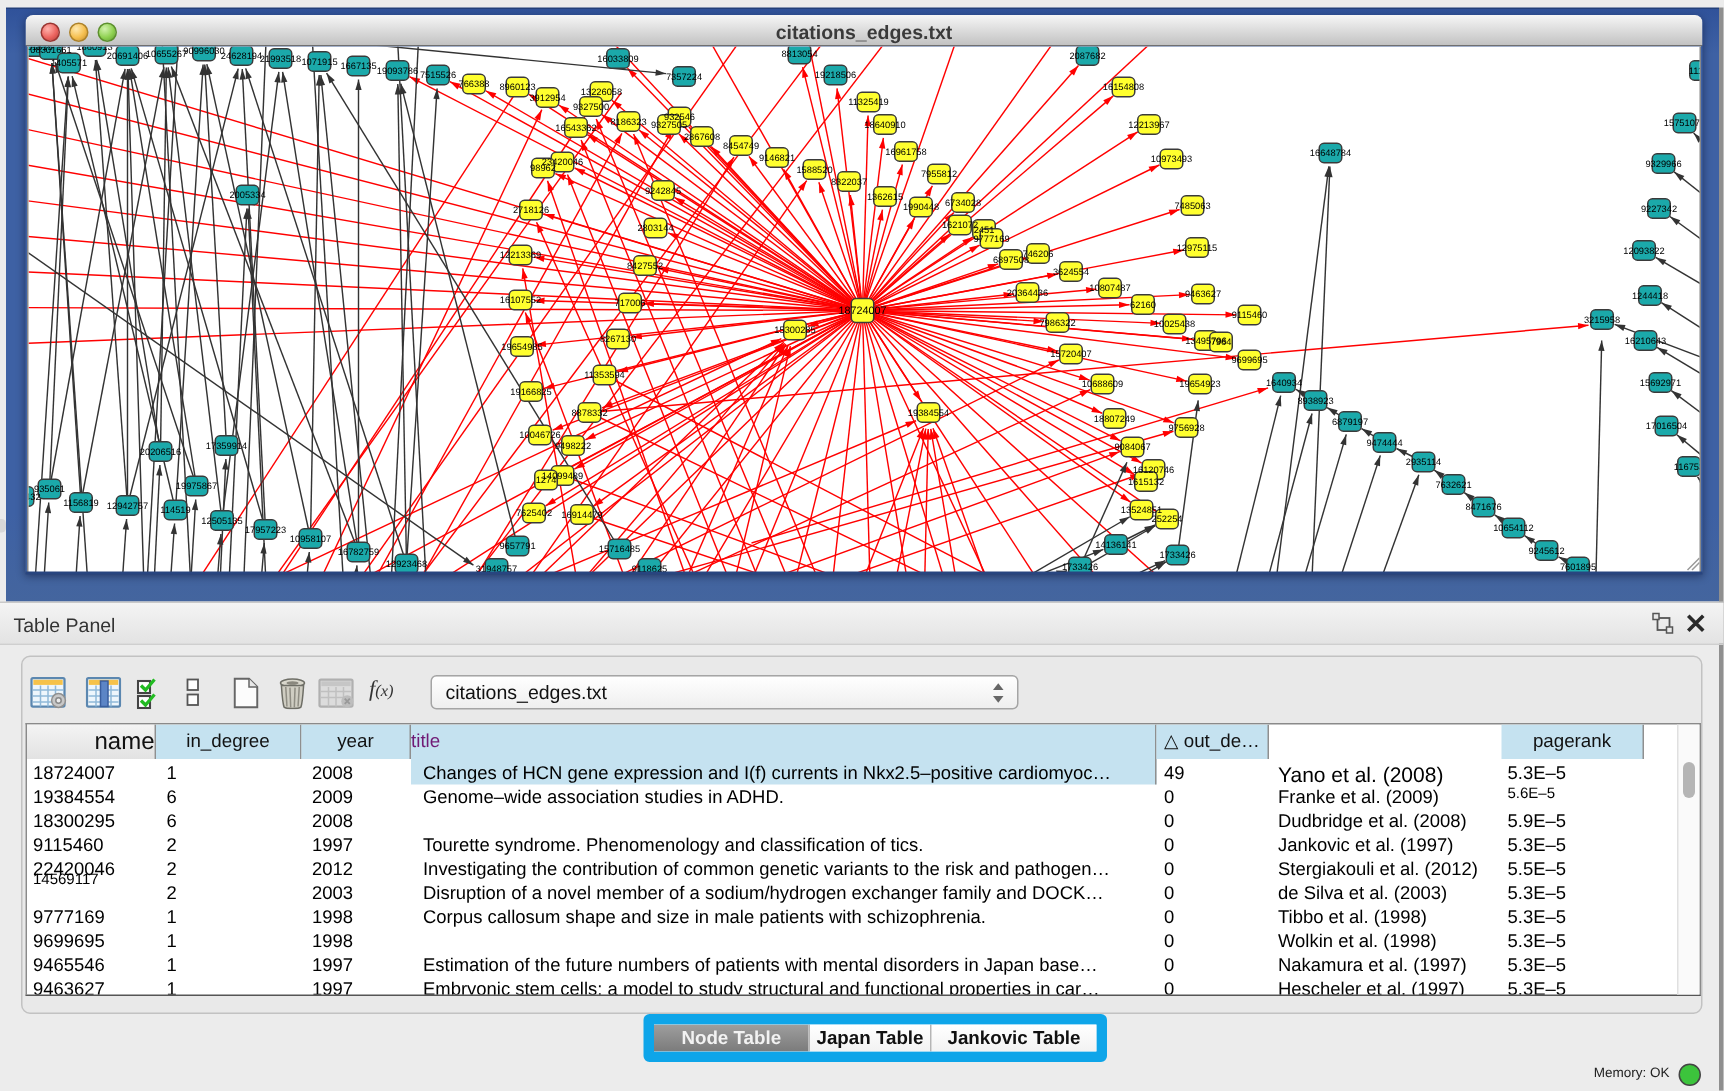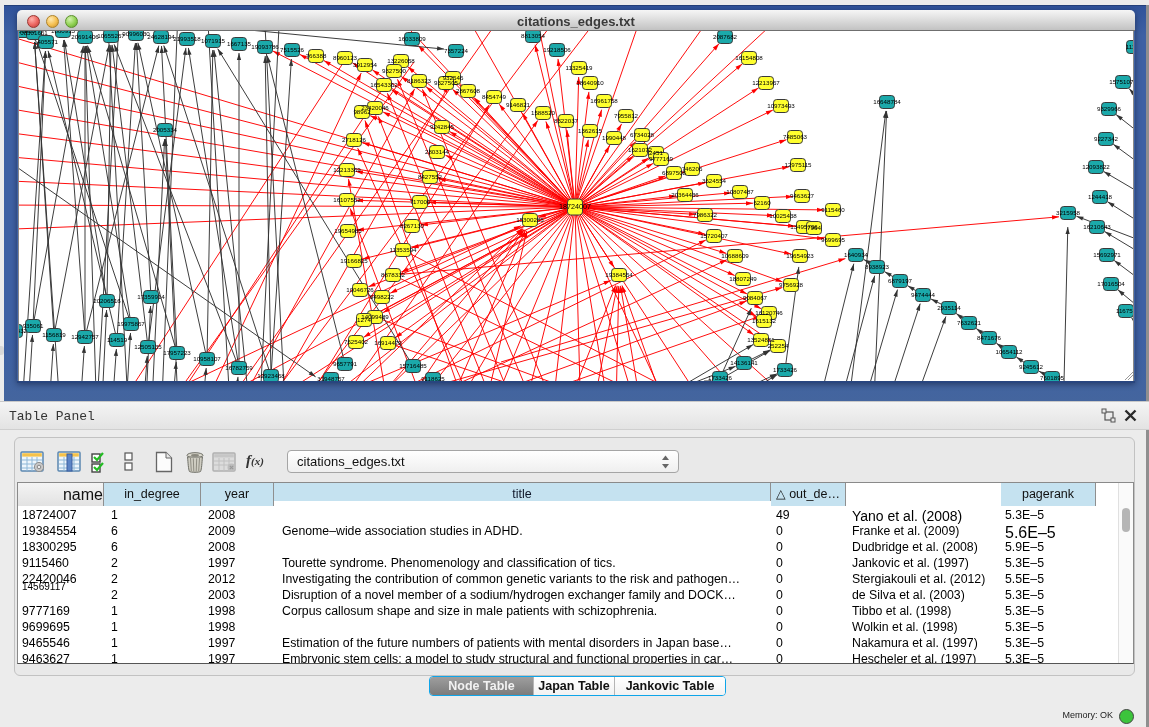--- a/index.html
+++ b/index.html
@@ -14,28 +14,28 @@
   border-bottom:1px solid #6f6f6f; box-sizing:border-box; }
 .tl { position:absolute; top:14.5px; width:11px; height:11px; border-radius:50%; }
 .title { position:absolute; top:4px; left:0; width:1118px; text-align:center;
   font-size:13px; font-weight:bold; color:#3a3a3a; }
 .canvas { position:absolute; left:1px; top:21px; width:1116px; height:351px;
   background:#fff; overflow:hidden; border-left:1px solid #888; border-right:1px solid #888;
   box-sizing:border-box; }
 .winbottom { position:absolute; left:17px; top:381px; width:1118px; height:2px; background:#28457f; }
 .tph { position:absolute; left:0; top:401px; width:1149px; height:29px;
   background:linear-gradient(#f4f4f4,#e3e3e3); border-top:1px solid #c9c9c9;
-  border-bottom:1px solid #cfcfcf; box-sizing:border-box;font-family:Liberation Mono, monospace; }
+  border-bottom:1px solid #cfcfcf; box-sizing:border-box; }
 .panel { position:absolute; left:14px; top:437px; width:1121px; height:239px;
   background:#e9e9e9; border:1px solid #c2c2c2; border-radius:6px; box-sizing:border-box; }
 .dd { position:absolute; left:287px; top:450px; width:392px; height:23px;
   background:linear-gradient(#ffffff,#efefef); border:1px solid #a5a5a5; border-radius:4px;
   box-sizing:border-box; font-size:13px; color:#111; line-height:21px; padding-left:9px; }
 .tabs { position:absolute; left:429px; top:676px; height:18px; display:flex;
-  border:1px solid #0ea5e9; border-radius:4px; overflow:hidden; background:#fff; }
+  border:7px solid #0ea5e9; border-radius:4px; overflow:hidden; background:#fff; }
 .tabs div { font-size:12.5px; line-height:18px; text-align:center; font-weight:bold; }
 .statusbar { position:absolute; right:36px; top:710px; font-size:9px; color:#222; }
 </style></head><body>
 <div class="desktop"></div>
 <div class="rightstrip"></div>
 <div class="window">
   <div class="titlebar">
     <div class="tl" style="left:10px;top:5px;background:radial-gradient(circle at 35% 30%,#ffb2ac,#ec6560 55%,#b13b37);border:0.5px solid #9a3531"></div>
     <div class="tl" style="left:29px;top:5px;background:radial-gradient(circle at 35% 30%,#ffe9b0,#f5bf4f 55%,#c08a2e);border:0.5px solid #ad8229"></div>
     <div class="tl" style="left:48px;top:5px;background:radial-gradient(circle at 35% 30%,#d2f2ae,#8fd151 55%,#5d9a2f);border:0.5px solid #5c8f2d"></div>
@@ -834,47 +834,48 @@
 <g stroke="#c0c0c0" stroke-width="1">
       <line x1="2" y1="9" x2="22" y2="9"></line>
       <line x1="2" y1="13" x2="22" y2="13"></line>
       <line x1="7" y1="6" x2="7" y2="19"></line>
       <line x1="12" y1="6" x2="12" y2="19"></line>
       <line x1="17" y1="6" x2="17" y2="19"></line>
     </g>
 <circle cx="19.5" cy="15.5" r="4" fill="#bdbdbd"></circle>
     <path d="M17.8 13.8 L21.2 17.2 M21.2 13.8 L17.8 17.2" stroke="#999" stroke-width="1.2"></path>
   </svg>
-<div style="position:absolute;left:246px;top:452px;font-family:'Liberation Serif',serif;font-style:italic;font-weight:bold;font-size:15px;color:#333">f<span style="font-size:11px">(x)</span></div>
+<div style="position:absolute;left:246px;top:452px;font-family:'Liberation Serif',serif;font-style:italic;font-weight:normal;font-size:15px;color:#333">f<span style="font-size:11px">(x)</span></div>
 <div class="dd">citations_edges.txt
   <svg style="position:absolute;right:8px;top:4px" width="9" height="14">
     <path d="M4.5 0.5 L8 5 L1 5 Z" fill="#666"></path>
       <path d="M4.5 13.5 L8 9 L1 9 Z" fill="#666"></path>
   </svg>
 </div>
 <div style="position:absolute;left:17px;top:482px;width:1117px;height:182px;background:#fff;border:1px solid #8a8a8a;border-bottom:1px solid #555;box-sizing:border-box;overflow:hidden">
     <div style="position:absolute;left:0px;top:0;width:86px;height:23px;background:linear-gradient(#f4f4f4,#e2e2e2);border-right:1px solid #8f8f8f;box-sizing:border-box;text-align:right;line-height:23px;font-size:16px;color:#111">name</div>
     <div style="position:absolute;left:86px;top:0;width:97px;height:23px;background:#c5e2f0;border-right:1px solid #8f8f8f;box-sizing:border-box;text-align:center;line-height:23px;font-size:12.5px;color:#111">in_degree</div>
     <div style="position:absolute;left:183px;top:0;width:73px;height:23px;background:#c5e2f0;border-right:1px solid #8f8f8f;box-sizing:border-box;text-align:center;line-height:23px;font-size:12.5px;color:#111">year</div>
-    <div style="position:absolute;left:256px;top:0;width:497px;height:18px;background:#c5e2f0;border-right:1px solid #8f8f8f;box-sizing:border-box;text-align:center;line-height:23px;font-size:12.5px;color:#0f172a">title</div>
+    <div style="position:absolute;left:256px;top:0;width:497px;height:40px;background:#c5e2f0;border-right:1px solid #8f8f8f;box-sizing:border-box;text-align:left;line-height:23px;font-size:12.5px;color:#701a75">title</div>
     <div style="position:absolute;left:753px;top:0;width:75px;height:23px;background:#c5e2f0;border-right:1px solid #8f8f8f;box-sizing:border-box;text-align:center;line-height:23px;font-size:12.5px;color:#111">△ out_de…</div>
     <div style="position:absolute;left:983px;top:0;width:95px;height:23px;background:#c5e2f0;border-right:1px solid #8f8f8f;box-sizing:border-box;text-align:center;line-height:23px;font-size:12.5px;color:#111">pagerank</div>
     <div style="position:absolute;left:4px;top:25px;font-size:12.3px;color:#000;white-space:nowrap">18724007</div>
     <div style="position:absolute;left:93px;top:25px;font-size:12.3px;color:#000;white-space:nowrap">1</div>
     <div style="position:absolute;left:190px;top:25px;font-size:12.3px;color:#000;white-space:nowrap">2008</div>
+    <div style="position:absolute;left:264px;top:25px;font-size:12.3px;color:#000;white-space:nowrap">Changes of HCN gene expression and I(f) currents in Nkx2.5–positive cardiomyoc…</div>
     <div style="position:absolute;left:758px;top:25px;font-size:12.3px;color:#000;white-space:nowrap">49</div>
     <div style="position:absolute;left:834px;top:25px;font-size:14px;color:#000;white-space:nowrap">Yano et al. (2008)</div>
     <div style="position:absolute;left:987px;top:25px;font-size:12.3px;color:#000;white-space:nowrap">5.3E–5</div>
     <div style="position:absolute;left:4px;top:41px;font-size:12.3px;color:#000;white-space:nowrap">19384554</div>
     <div style="position:absolute;left:93px;top:41px;font-size:12.3px;color:#000;white-space:nowrap">6</div>
     <div style="position:absolute;left:190px;top:41px;font-size:12.3px;color:#000;white-space:nowrap">2009</div>
     <div style="position:absolute;left:264px;top:41px;font-size:12.3px;color:#000;white-space:nowrap">Genome–wide association studies in ADHD.</div>
     <div style="position:absolute;left:758px;top:41px;font-size:12.3px;color:#000;white-space:nowrap">0</div>
     <div style="position:absolute;left:834px;top:41px;font-size:12.3px;color:#000;white-space:nowrap">Franke et al. (2009)</div>
-    <div style="position:absolute;left:987px;top:41px;font-size:16px;color:#000;white-space:nowrap">5.6E–5</div>
+    <div style="position:absolute;left:987px;top:41px;font-size:10px;color:#000;white-space:nowrap">5.6E–5</div>
     <div style="position:absolute;left:4px;top:57px;font-size:12.3px;color:#000;white-space:nowrap">18300295</div>
     <div style="position:absolute;left:93px;top:57px;font-size:12.3px;color:#000;white-space:nowrap">6</div>
     <div style="position:absolute;left:190px;top:57px;font-size:12.3px;color:#000;white-space:nowrap">2008</div>
     <div style="position:absolute;left:758px;top:57px;font-size:12.3px;color:#000;white-space:nowrap">0</div>
     <div style="position:absolute;left:834px;top:57px;font-size:12.3px;color:#000;white-space:nowrap">Dudbridge et al. (2008)</div>
     <div style="position:absolute;left:987px;top:57px;font-size:12.3px;color:#000;white-space:nowrap">5.9E–5</div>
     <div style="position:absolute;left:4px;top:73px;font-size:12.3px;color:#000;white-space:nowrap">9115460</div>
     <div style="position:absolute;left:93px;top:73px;font-size:12.3px;color:#000;white-space:nowrap">2</div>
     <div style="position:absolute;left:190px;top:73px;font-size:12.3px;color:#000;white-space:nowrap">1997</div>
     <div style="position:absolute;left:264px;top:73px;font-size:12.3px;color:#000;white-space:nowrap">Tourette syndrome. Phenomenology and classification of tics.</div>

